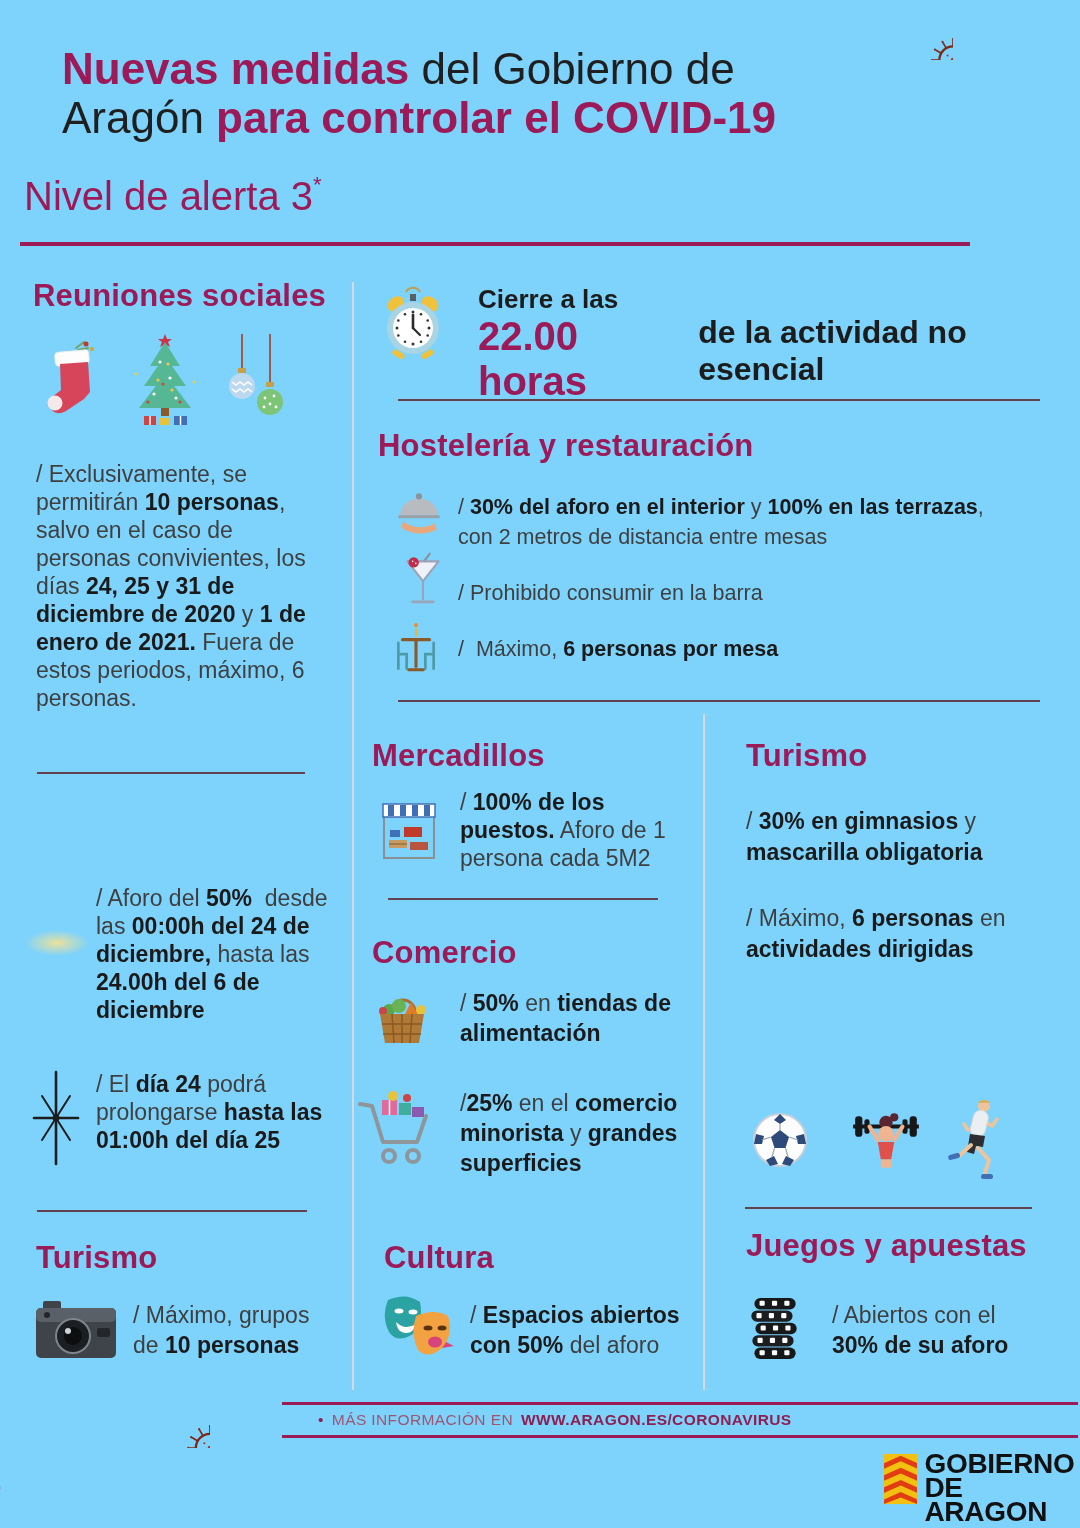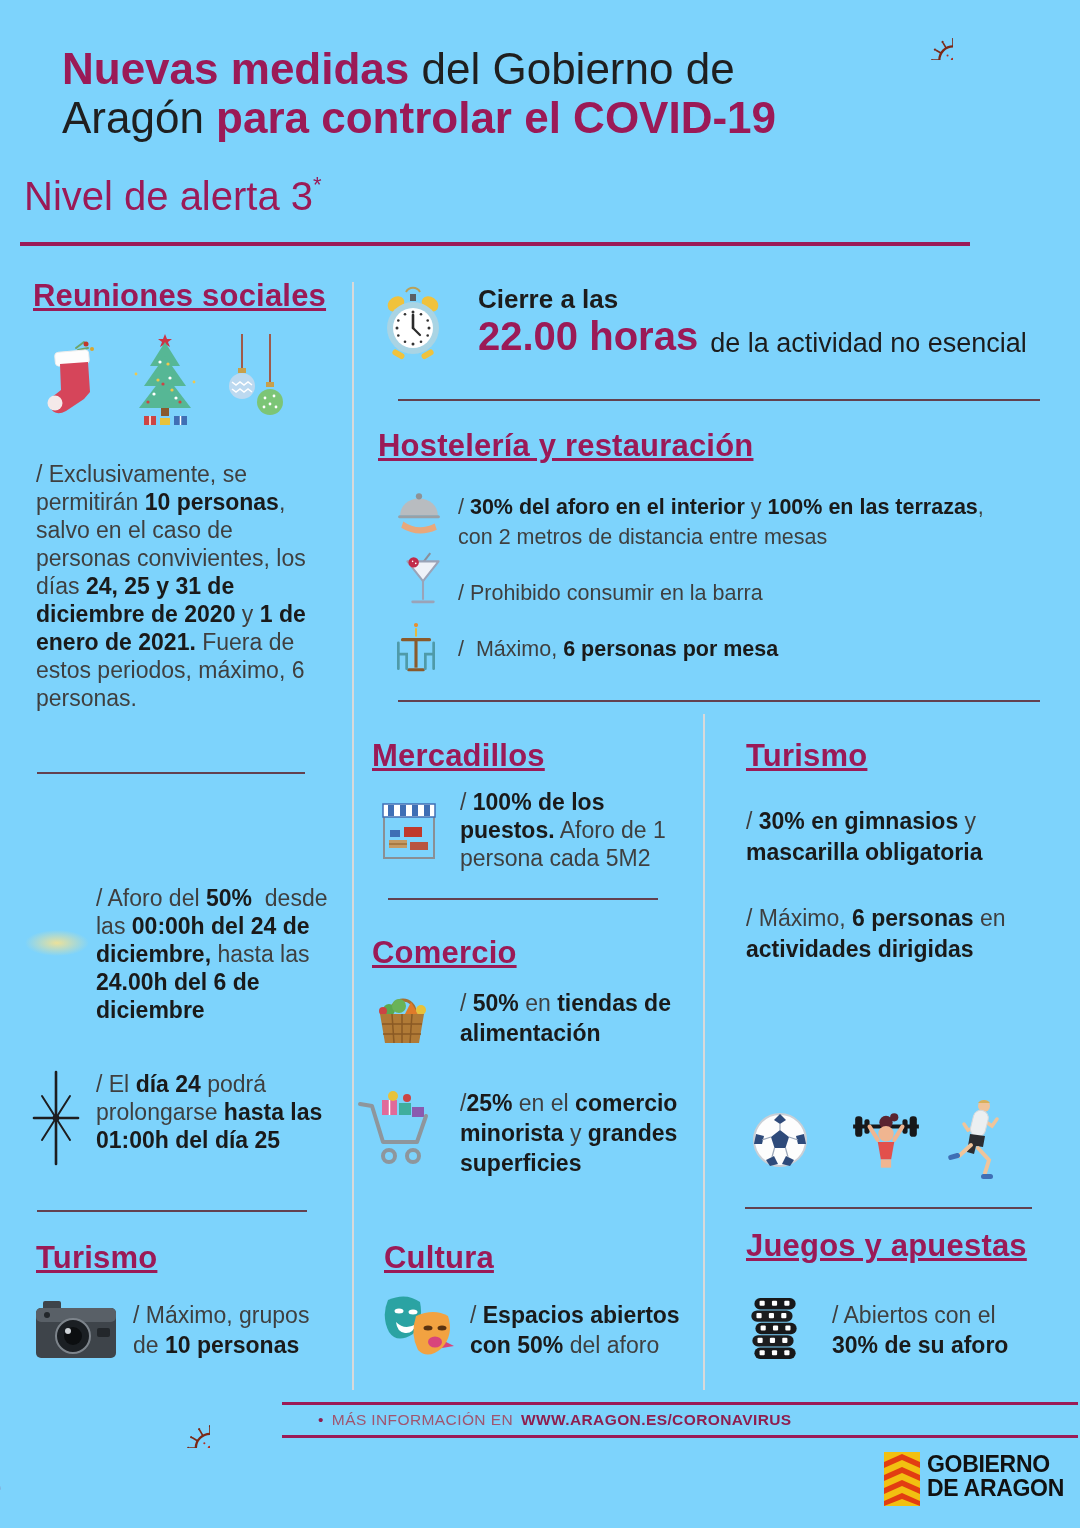--- a/index.html
+++ b/index.html
@@ -3,36 +3,36 @@
 <meta charset="utf-8">
 <style>
   :root{ --accent:#9b1a57; --rule:#63414f; --divider:#d9d9d9; }
   html,body{margin:0;padding:0;background:#ffffff;}
   .page{position:relative;width:1080px;height:1528px;overflow:hidden;background:#7dd3fc;
         font-family:"Liberation Sans", sans-serif;color:#3f3f3f;}
   .abs{position:absolute;}
   .rich{white-space:pre-wrap;}
   .seg-b{font-weight:700;color:#1a1a1a;}
   .seg-a{font-weight:700;color:var(--accent);}
-  .sec-title{font-weight:700;color:var(--accent);font-size:31px;letter-spacing:.2px;text-decoration:underline;}
+  .sec-title{font-weight:700;color:var(--accent);font-size:31px;letter-spacing:.2px;}
   .body-txt{font-size:23px;line-height:28px;color:#3f3f3f;}
   .rule{background:var(--rule);height:2px;}
   .rule-accent{background:var(--accent);}
   .vdiv{background:var(--divider);width:2px;}
   .title{font-size:44px;line-height:49px;color:#1f1f1f;font-weight:400;}
   .alert{font-size:40px;color:var(--accent);font-weight:400;}
   .alert .sup{font-size:22px;vertical-align:18px;}
   .order{font-size:20px;font-style:italic;font-weight:700;color:#222;}
   .closing-prefix{font-size:26px;font-weight:700;color:#1c1c1c;}
-  .closing-row{display:flex;align-items:flex-end;gap:12px;}
+  .closing-row{display:flex;align-items:flex-start;gap:12px;}
   .closing-time{font-size:40px;font-weight:700;color:var(--accent);}
-  .closing-suffix{font-size:27px;font-weight:400;color:#1c1c1c;}
+  .closing-suffix{font-size:32px;font-weight:700;color:#1c1c1c;}
   .finfo{font-size:15.5px;letter-spacing:.4px;color:#a0556f;display:flex;gap:8px;align-items:center;}
   .finfo .url{font-weight:700;color:#8e1e4f;}
-  .logo-text{font-size:23px;line-height:24px;font-weight:700;color:#111;letter-spacing:-0.3px;}
+  .logo-text{font-size:28px;line-height:24px;font-weight:700;color:#111;letter-spacing:-0.3px;}
   .glow{background:radial-gradient(closest-side, rgba(241,226,150,.95), rgba(241,226,150,0));}
   svg{display:block;}
 </style>
 </head>
 <body>
 
 <div class="page">
 
   <svg width="0" height="0" style="position:absolute">
     <defs>

